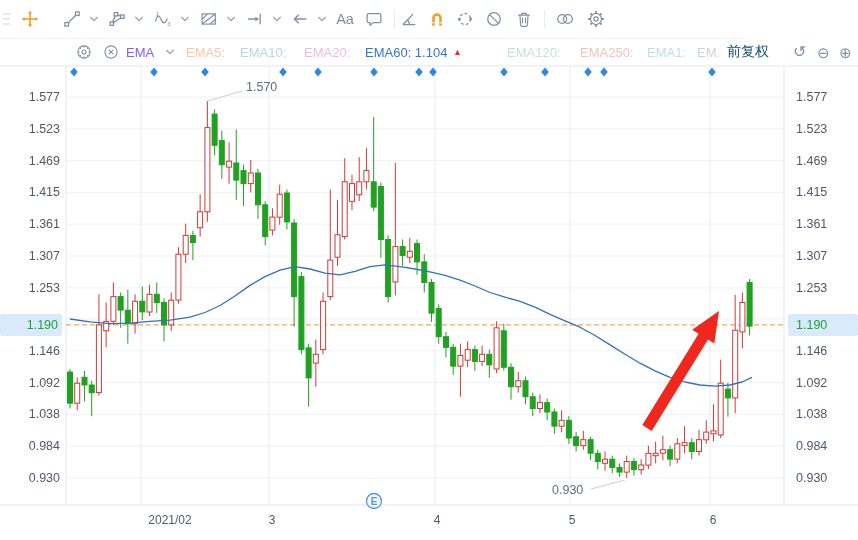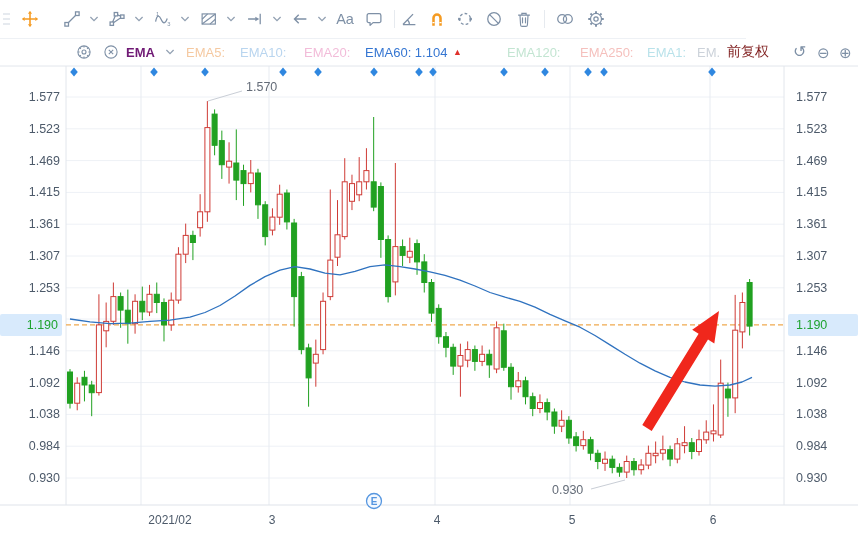--- a/index.html
+++ b/index.html
@@ -10,23 +10,23 @@
   .row2{position:absolute;top:39px;left:0;width:858px;height:26px;background:#fff;z-index:5}
   .tool{position:absolute;top:19px;transform:translate(-50%,-50%);color:#7e90a6;cursor:pointer;
         display:flex;align-items:center;justify-content:center}
   .tool.active{color:#f59b22}
   .tool svg{display:block}
   .tb-divider{position:absolute;top:10px;width:1px;height:18px;background:#e6eaef}
   .handle{position:absolute;left:2px;top:10px;color:#cdd5df}
   .aa{font-size:14.5px;color:#7e90a6;font-weight:400;letter-spacing:0}
   .r2{position:absolute;top:13px;transform:translateY(-50%);white-space:nowrap;font-size:13px;cursor:pointer}
   .r2.icon{color:#7e90a6;display:flex;align-items:center}
-  .ind-name{font-size:13px;color:#701a75;font-weight:700}
+  .ind-name{font-size:13px;color:#8b5cf6;font-weight:400}
   .tri-up{font-size:9px;color:#e0312b}
-  .adj{font-size:14px;color:#7f1d1d}
+  .adj{font-size:14px;color:#0c4a6e}
   .glyph{font-size:15px;color:#7e90a6;line-height:1}
   svg.chart{position:absolute;left:0;top:0;z-index:1;font-family:"Liberation Sans",sans-serif}
 </style>
 </head>
 <body>
 
 <div class="row1">
   <span class="handle">
     <svg width="10" height="18" viewBox="0 0 10 18">
       <path d="M1,4 H8 M1,9 H8 M1,14 H8" stroke="currentColor" stroke-width="1.2" fill="none"></path>

